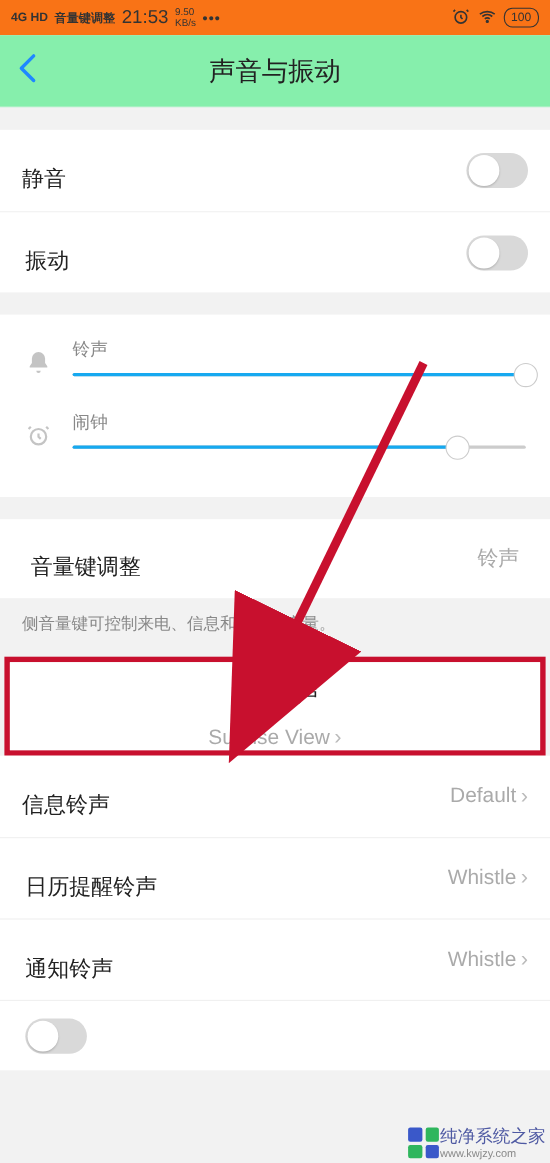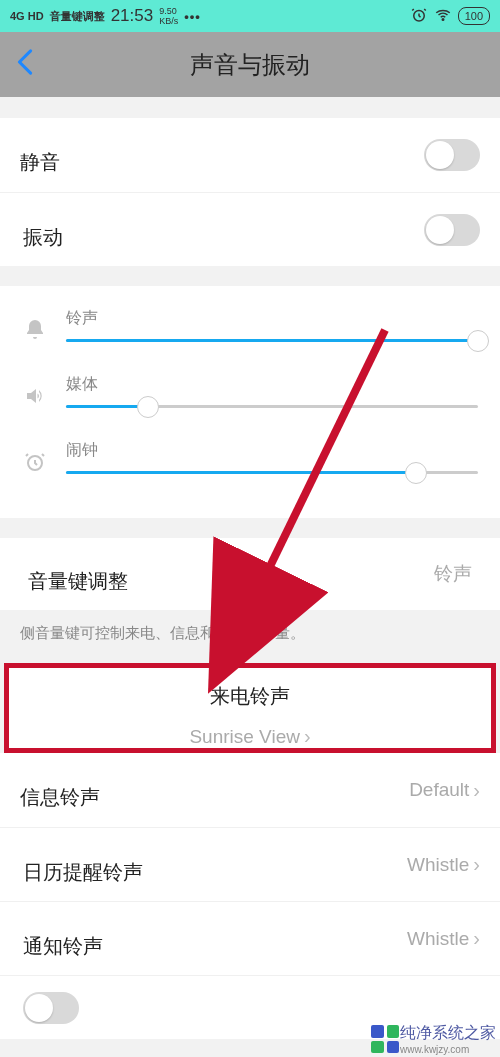--- a/index.html
+++ b/index.html
@@ -8,21 +8,21 @@
       height: 1057px;
       background: #f2f2f2;
       font-family: -apple-system, "PingFang SC", "Microsoft YaHei", sans-serif;
       color: #333;
       overflow: hidden;
       position: relative;
     }
     
     .status-bar {
       height: 32px;
-      background: #5eead4;
+      background: #f97316;
       display: flex;
       align-items: center;
       padding: 0 10px;
       font-size: 13px;
       justify-content: space-between;
     }
     .status-left { display: flex; align-items: center; gap: 6px; }
     .signal { font-size: 11px; font-weight: 600; }
     .time { font-size: 17px; font-weight: 500; }
     .speed { font-size: 9px; line-height: 10px; text-align: left; }
@@ -32,21 +32,21 @@
       border: 1px solid #333;
       border-radius: 8px;
       padding: 0 6px;
       font-size: 11px;
       line-height: 16px;
       font-weight: 500;
     }
     
     .nav-bar {
       height: 66px;
-      background: #a3a3a3;
+      background: #86efac;
       display: flex;
       align-items: center;
       position: relative;
       border-bottom: 1px solid #f2f2f2;
     }
     .back-btn {
       position: absolute;
       left: 16px;
       color: #1e88ff;
       font-size: 30px;
@@ -228,34 +228,20 @@
         </svg>
     </div>
     <div class="slider-content">
       <span class="slider-label">铃声</span>
       <div class="slider-track">
         <div class="slider-fill" style="width:100%"></div>
         <div class="slider-thumb" style="left:100%"></div>
       </div>
     </div>
   </div>
-  <div class="slider-row">
-    <div class="slider-icon">
-      <svg width="24" height="24" viewBox="0 0 24 24" fill="#c4c4c4">
-          <path d="M4 9v6h4l5 4V5L8 9H4zm12 3a3 3 0 0 0-1.5-2.6v5.2A3 3 0 0 0 16 12zm0-6v2a6 6 0 0 1 0 8v2a8 8 0 0 0 0-12z"></path>
-        </svg>
-    </div>
-    <div class="slider-content">
-      <span class="slider-label">媒体</span>
-      <div class="slider-track">
-        <div class="slider-fill" style="width:20%"></div>
-        <div class="slider-thumb" style="left:20%"></div>
-      </div>
-    </div>
-  </div>
   <div class="slider-row" style="height:56px">
     <div class="slider-icon">
       <svg width="24" height="24" viewBox="0 0 24 24" fill="none" stroke="#c4c4c4" stroke-width="2">
           <circle cx="12" cy="13" r="7"></circle>
           <path d="M12 10v3l2 2M5 4l-2 2M19 4l2 2"></path>
         </svg>
     </div>
     <div class="slider-content">
       <span class="slider-label">闹钟</span>
       <div class="slider-track">

